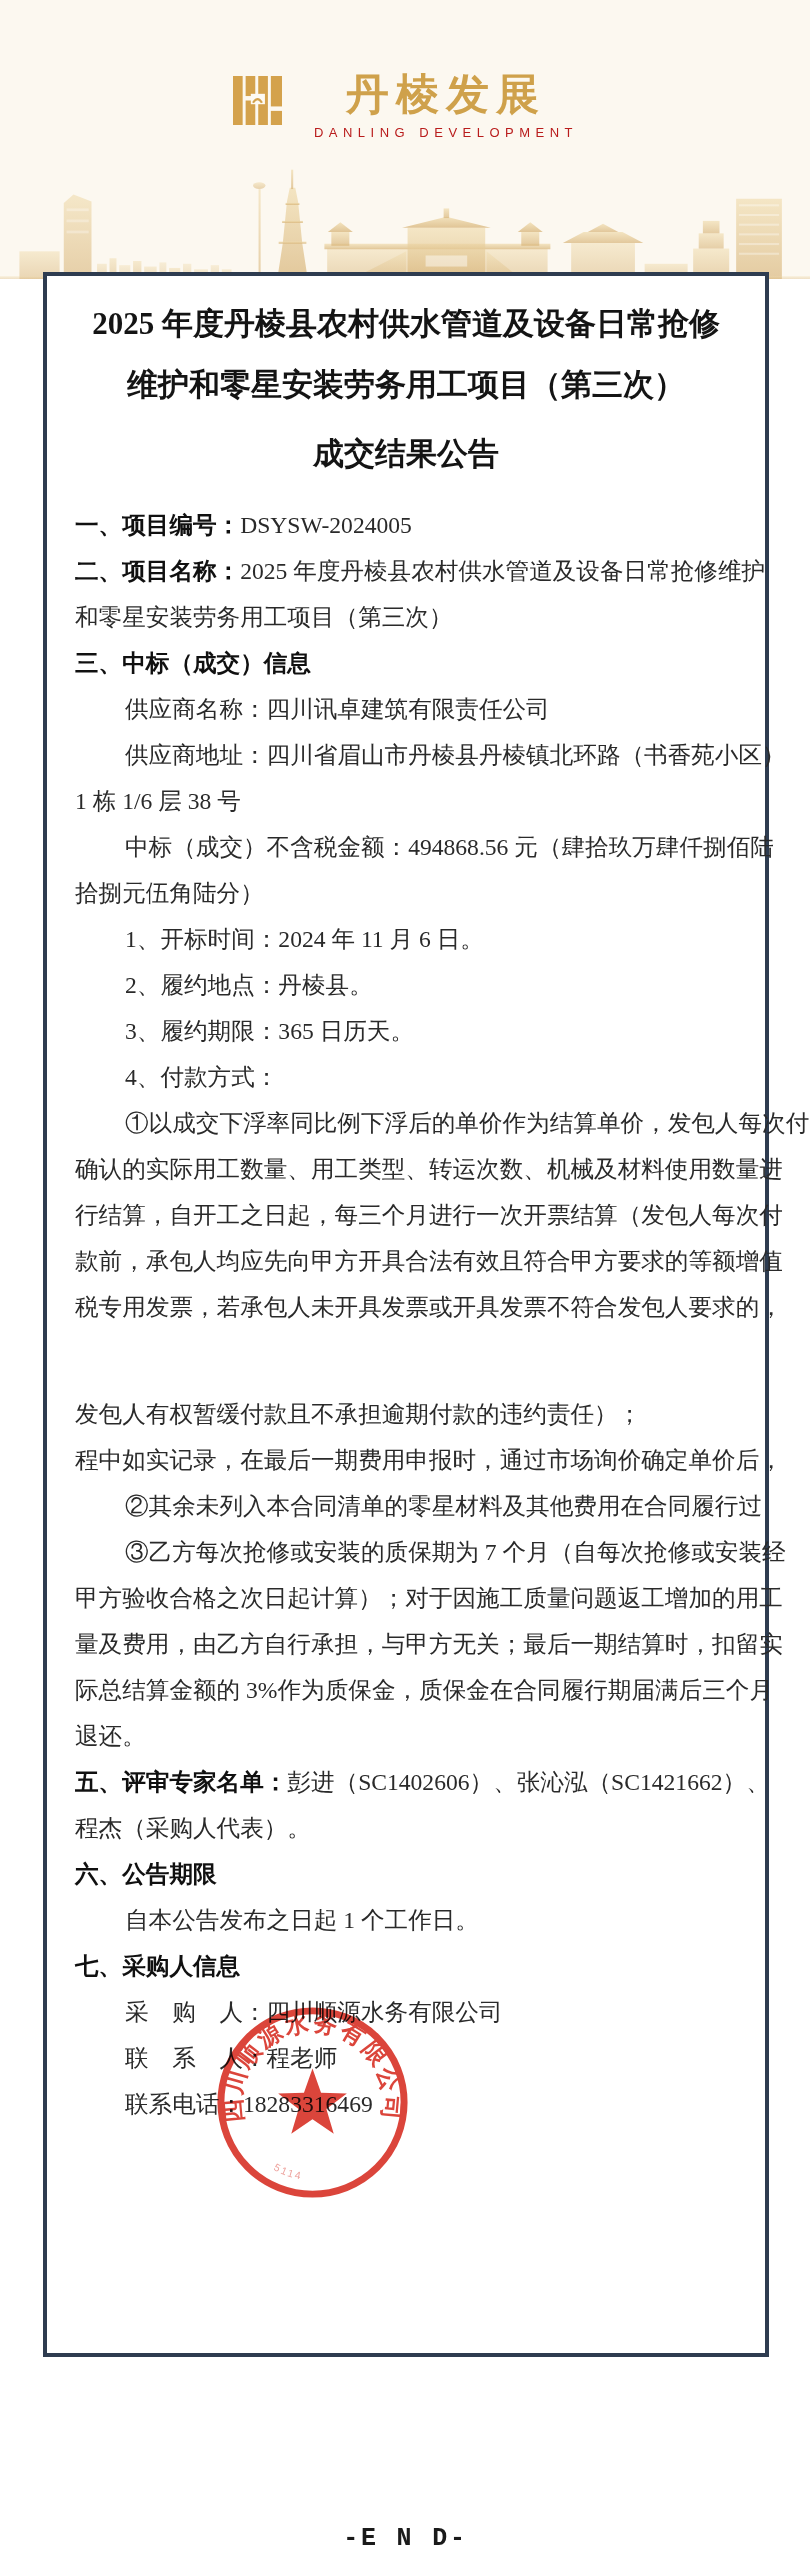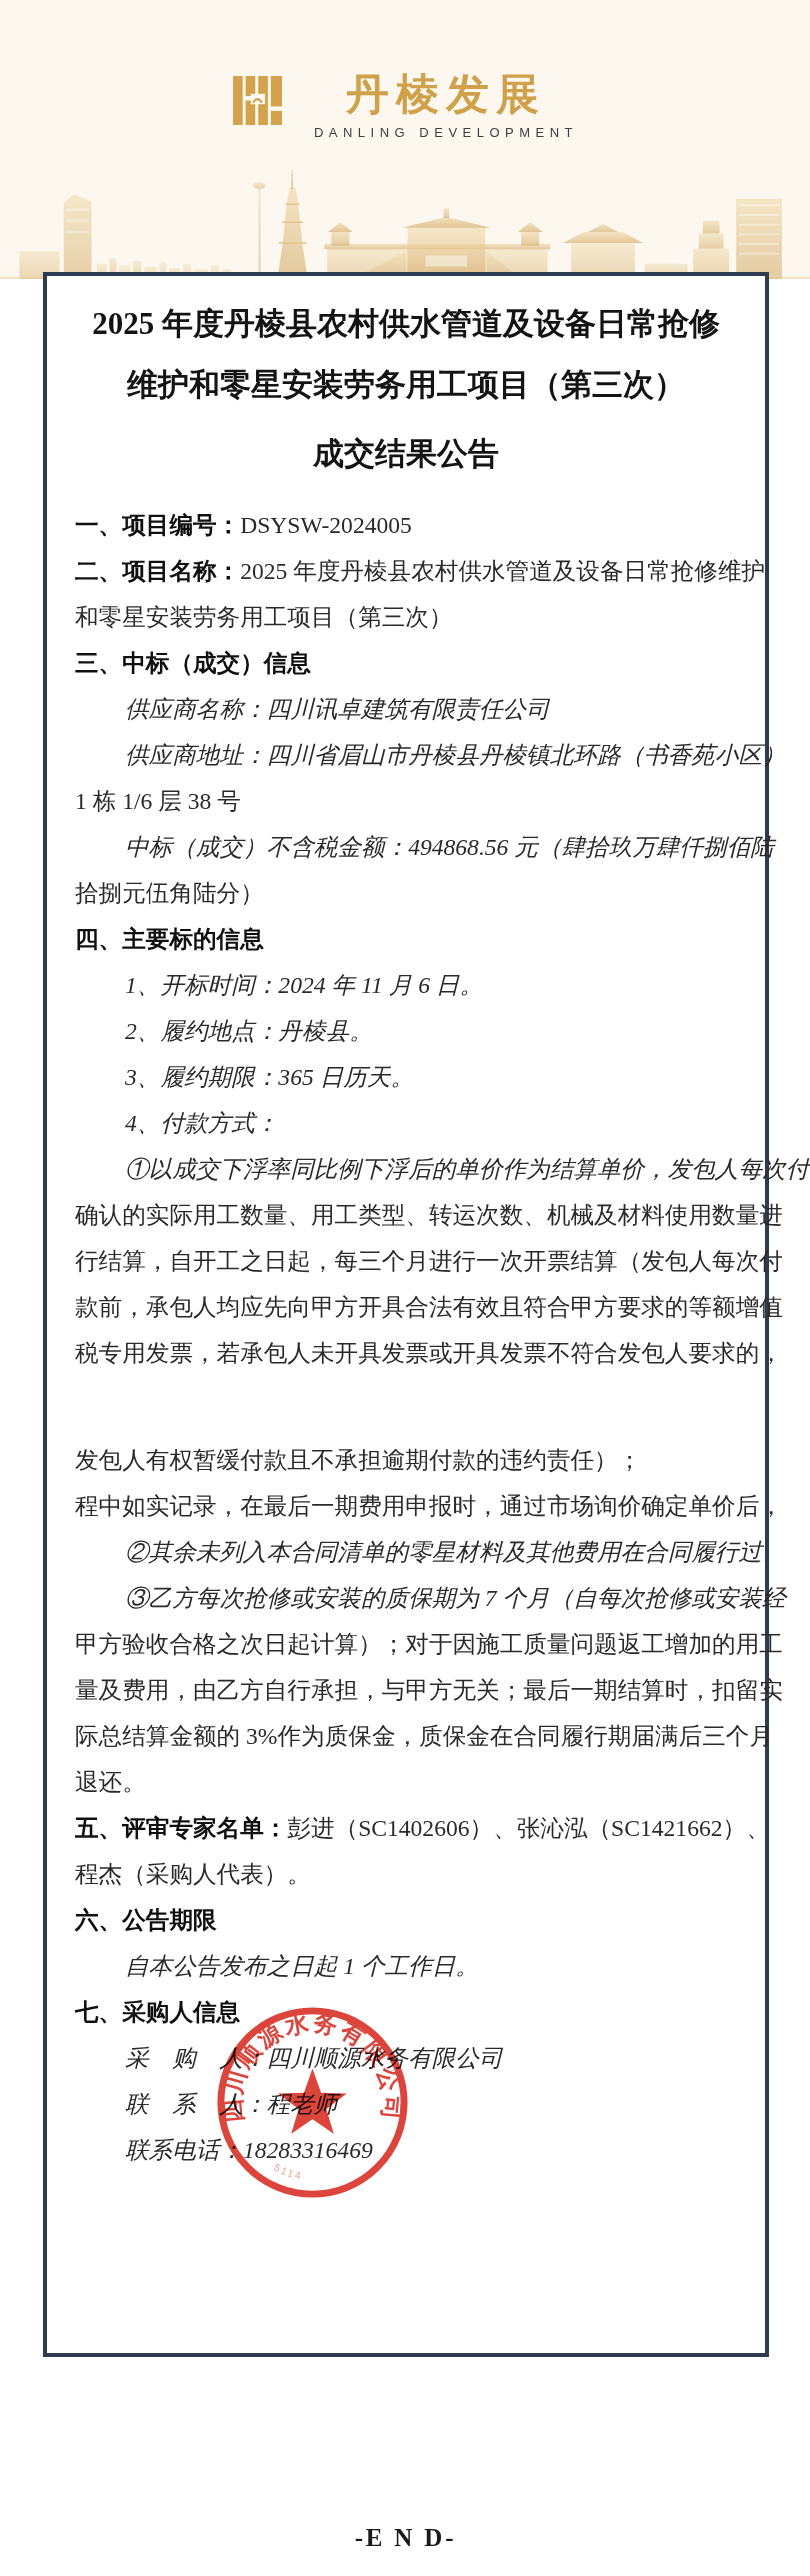--- a/index.html
+++ b/index.html
@@ -7,45 +7,45 @@
         font-family:"Liberation Serif",serif;}
 
   
   .header{position:absolute;left:0;top:0;width:811px;height:279px;background:#fcf8f0;}
   .brand{position:absolute;left:0;top:72px;width:811px;display:flex;justify-content:center;
          align-items:flex-start;gap:32px;}
   .logo-icon{width:49px;height:49px;margin-top:4.2px;flex:0 0 auto;}
   .brand-col{display:flex;flex-direction:column;align-items:center;}
   .brand-name{font-size:43px;line-height:46px;font-weight:700;color:#cfa14b;
               font-family:"Liberation Serif",serif;letter-spacing:7px;}
-  .brand-sub{margin-top:7px;font-size:13px;letter-spacing:5.5px;color:#404040;
+  .brand-sub{margin-top:7px;font-size:13px;letter-spacing:5.5px;color:#b91c1c;
              font-family:"Liberation Sans",sans-serif;}
   .skyline{position:absolute;left:0;bottom:0;width:811px;height:119px;}
 
   
   .frame{position:absolute;left:43px;top:272px;width:726px;height:2085px;
          border:4.2px solid #2e3c50;background:#ffffff;box-sizing:border-box;
          padding:16.6px 28px 0 28px;}
   .title-line{font-family:"Liberation Serif",serif;font-weight:700;font-size:31px;
               line-height:61px;text-align:center;color:#141414;white-space:nowrap;}
   .title-line:nth-child(3){margin-top:8.3px;}
   .doc-body{margin-top:18px;}
   .line{font-size:23.6px;height:46px;line-height:46px;white-space:nowrap;color:#262626;}
-  .line.indent{padding-left:50px;font-style:italic;}
+  .line.indent{padding-left:50px;}
   .line.gap{margin-top:61px;}
   .b{font-family:Liberation Sans, sans-serif;font-weight:700;color:#101010;}
   .t{font-family:"Liberation Serif",serif;font-weight:400;color:#2a2a2a;}
 
   
   .seal{position:absolute;left:198px;top:1988px;width:229px;height:229px;
         mix-blend-mode:multiply;opacity:.92;}
 
   
   .end-marker{position:absolute;left:0;top:2524px;width:811px;text-align:center;
-              font-family:Liberation Serif, serif;font-weight:700;font-size:25px;
+              font-family:Liberation Mono, monospace;font-weight:700;font-size:25px;
               letter-spacing:2.8px;color:#1a1a1a;}
 </style>
 </head>
 <body>
 
 <div class="page">
 
   <div class="header">
     <div class="brand">
       <svg class="logo-icon" viewBox="0 0 66 66" xmlns="http://www.w3.org/2000/svg">
@@ -137,21 +137,20 @@
     <div class="doc-body">
         <div class="line"><span class="b">一、项目编号：</span><span class="t">DSYSW-2024005</span></div>
         <div class="line"><span class="b">二、项目名称：</span><span class="t">2025 年度丹棱县农村供水管道及设备日常抢修维护</span></div>
         <div class="line"><span class="t">和零星安装劳务用工项目（第三次）</span></div>
         <div class="line"><span class="b">三、中标（成交）信息</span></div>
         <div class="line indent"><span class="t">供应商名称：四川讯卓建筑有限责任公司</span></div>
         <div class="line indent"><span class="t">供应商地址：四川省眉山市丹棱县丹棱镇北环路（书香苑小区）</span></div>
         <div class="line"><span class="t">1 栋 1/6 层 38 号</span></div>
         <div class="line indent"><span class="t">中标（成交）不含税金额：494868.56 元（肆拾玖万肆仟捌佰陆</span></div>
         <div class="line"><span class="t">拾捌元伍角陆分）</span></div>
-        <div class="line"><span class="b">四、主要标的信息</span></div>
         <div class="line indent"><span class="t">1、开标时间：2024 年 11 月 6 日。</span></div>
         <div class="line indent"><span class="t">2、履约地点：丹棱县。</span></div>
         <div class="line indent"><span class="t">3、履约期限：365 日历天。</span></div>
         <div class="line indent"><span class="t">4、付款方式：</span></div>
         <div class="line indent"><span class="t">①以成交下浮率同比例下浮后的单价作为结算单价，发包人每次付</span></div>
         <div class="line"><span class="t">确认的实际用工数量、用工类型、转运次数、机械及材料使用数量进</span></div>
         <div class="line"><span class="t">行结算，自开工之日起，每三个月进行一次开票结算（发包人每次付</span></div>
         <div class="line"><span class="t">款前，承包人均应先向甲方开具合法有效且符合甲方要求的等额增值</span></div>
         <div class="line"><span class="t">税专用发票，若承包人未开具发票或开具发票不符合发包人要求的，</span></div>
         <div class="line gap"><span class="t">发包人有权暂缓付款且不承担逾期付款的违约责任）；</span></div>

